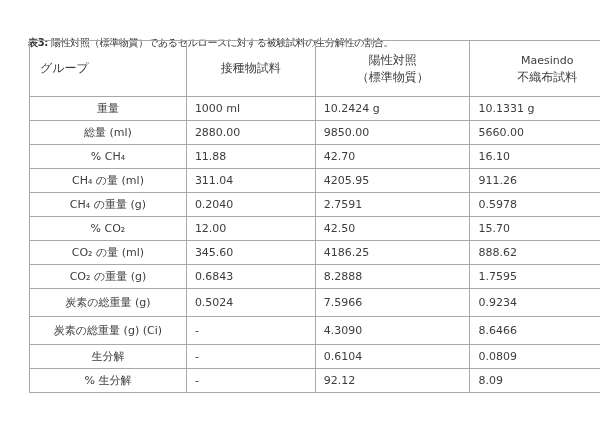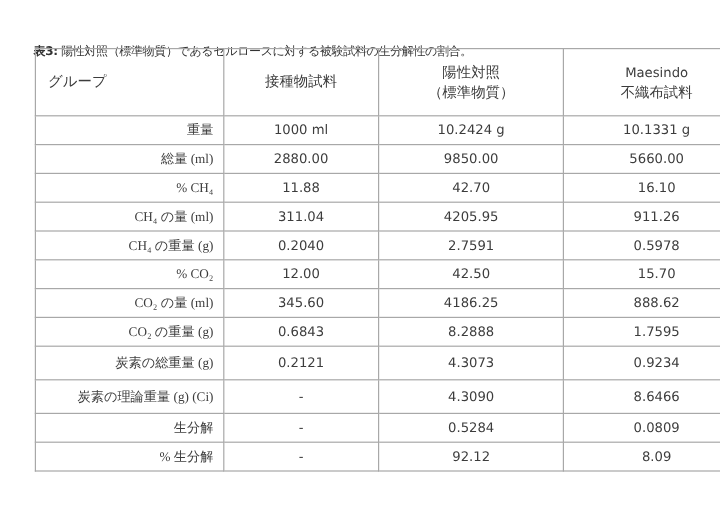--- a/index.html
+++ b/index.html
@@ -52,26 +52,24 @@
       line-height: 17px;
     }
     table.data th.first {
       text-align: left;
       padding-left: 10px;
     }
     table.data th.center {
       text-align: center;
     }
     table.data td.label {
-      text-align: right;
+      text-align: center;
       padding-left: 8px;
-      font-family: Liberation Serif, serif;
     }
     table.data td.val {
-      text-align: center;
     }
     .bold { font-weight: normal; }
     .latin-bold { font-weight: bold; font-size: 10px; }
     .jp { font-size: 12px; }
     tr.r24 td { height: 23px; }
     tr.r28 td { height: 27px; }
     .head-l1 { display: block; text-align: center; }
     .head-l2 { display: block; }
     .col1 { width: 135px; }
     .col2 { width: 111px; }
@@ -148,34 +146,34 @@
       <td class="val">888.62</td>
     </tr>
     <tr class="r24">
       <td class="label latin-bold">CO₂ の重量 (g)</td>
       <td class="val">0.6843</td>
       <td class="val">8.2888</td>
       <td class="val">1.7595</td>
     </tr>
     <tr class="r28">
       <td class="label jp">炭素の総重量 (g)</td>
-      <td class="val">0.2121</td>
-      <td class="val">4.3073</td>
+      <td class="val">0.5024</td>
+      <td class="val">7.5966</td>
       <td class="val">0.9234</td>
     </tr>
     <tr class="r28">
-      <td class="label jp">炭素の理論重量 (g) (Ci)</td>
+      <td class="label jp">炭素の総重量 (g) (Ci)</td>
       <td class="val">-</td>
       <td class="val">4.3090</td>
       <td class="val">8.6466</td>
     </tr>
     <tr class="r24">
       <td class="label jp">生分解</td>
       <td class="val">-</td>
-      <td class="val">0.5284</td>
+      <td class="val">0.6104</td>
       <td class="val">0.0809</td>
     </tr>
     <tr class="r24">
       <td class="label jp">% 生分解</td>
       <td class="val">-</td>
       <td class="val bold">92.12</td>
       <td class="val bold">8.09</td>
     </tr>
   </tbody>
 </table>

